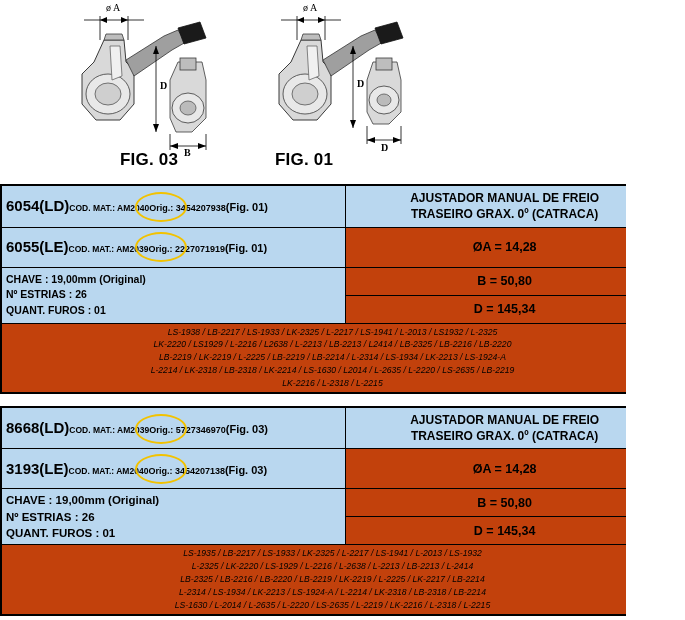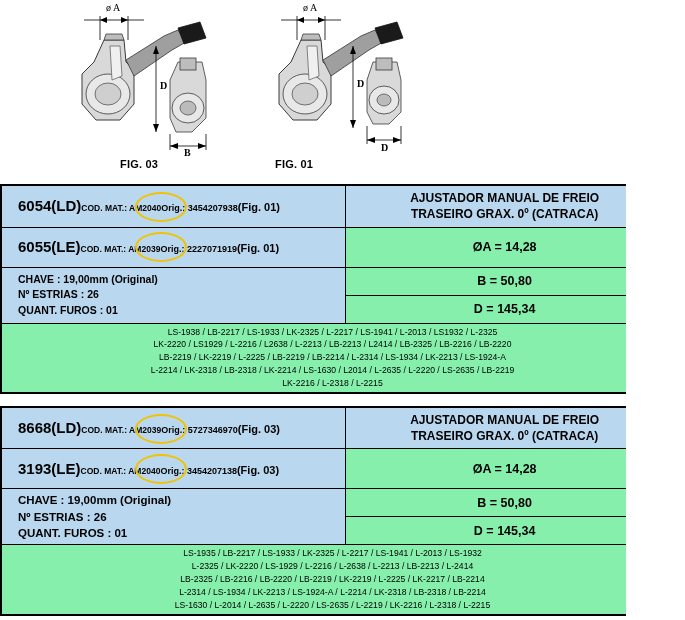--- a/index.html
+++ b/index.html
@@ -17,21 +17,21 @@
     height: 178px;
     width: 685px;
   }
   .fig-group { position: absolute; top: 0; height: 178px; }
   .fig-group.left { left: 60px; width: 220px; }
   .fig-group.right { left: 255px; width: 220px; }
 
   .fig-caption {
     position: absolute;
     bottom: 8px;
-    font-size: 11px;
+    font-size: 17px;
     font-weight: bold;
     color: #000;
     letter-spacing: .2px;
   }
   .fig-group.left .fig-caption { left: 60px; }
   .fig-group.right .fig-caption { left: 20px; }
 
   .dim-label {
     position: absolute;
     font-size: 10px;
@@ -45,24 +45,24 @@
   .table-wrap { width: 665px; margin: 6px auto 0 auto; }
   table.spec {
     border-collapse: collapse;
     width: 100%;
     table-layout: fixed;
     border: 2px solid #000;
   }
   table.spec td {
     border: 1px solid #000;
     vertical-align: middle;
-    padding: 2px 16px;
+    padding: 2px 4px;
   }
   .blue { background: #b9d7ef; }
-  .white { background: #86efac; }
+  .white { background: #c2410c; }
 
   .code-cell {
     font-size: 15px;
     font-weight: bold;
     text-align: left;
     padding-left: 14px;
     line-height: 1.25;
     white-space: nowrap;
   }
   .code-cell .code { font-size: 15px; font-weight: bold; }
@@ -87,20 +87,21 @@
     line-height: 1.45;
     padding: 4px 0;
   }
   .chave-cell.small-lines { font-size: 10.5px; }
   .apps-cell {
     text-align: center;
     font-size: 8.6px;
     line-height: 1.5;
     padding: 4px 6px;
     font-family: "Liberation Sans", sans-serif;
+    font-style: italic;
   }
 
   
   .hl {
     position: absolute;
     border: 2px solid #f2c200;
     border-radius: 50%;
     width: 52px;
     height: 30px;
     pointer-events: none;

